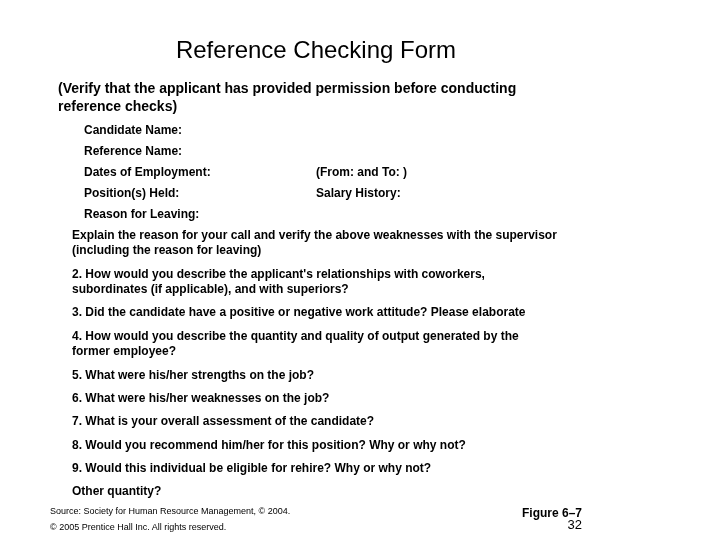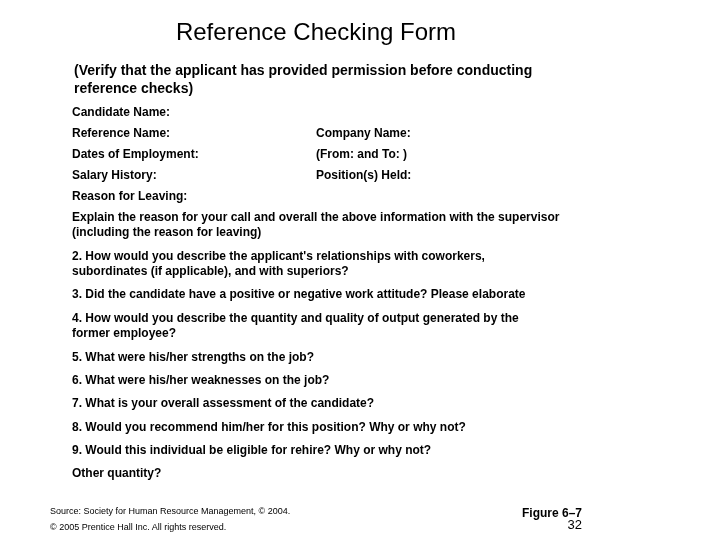--- a/index.html
+++ b/index.html
@@ -9,37 +9,37 @@
     height: 540px;
     background: #ffffff;
     font-family: Arial, Helvetica, sans-serif;
     color: #000;
   }
   .slide {
     position: relative;
     width: 632px;
     height: 540px;
     box-sizing: border-box;
-    padding: 18px 50px 10px 50px;
+    padding: 36px 50px 10px 50px;
   }
   .title {
     text-align: center;
     font-family: Verdana, Arial, sans-serif;
     font-size: 24px;
     font-weight: 400;
     margin: 0 0 16px 0;
   }
   .instruction {
     font-weight: 700;
     font-size: 14px;
-    margin: 0 22px 8px 24px;
+    margin: 0 22px 8px 8px;
     line-height: 1.25;
   }
   .fields {
-    margin: 0 22px;
+    margin: 0 34px;
   }
   .field-row {
     display: flex;
     margin-bottom: 7px;
   }
   .field-row .cell {
     font-weight: 700;
     font-size: 12px;
     flex: 1;
   }
@@ -88,37 +88,36 @@
 
   <h1 class="title">Reference Checking Form</h1>
 
   <p class="instruction">(Verify that the applicant has provided permission before conducting reference checks)</p>
 
   <div class="fields">
     <div class="field-single">Candidate Name:</div>
 
     <div class="field-row">
       <div class="cell">Reference Name:</div>
-      <div class="cell">Company Name:</div>
     </div>
 
     <div class="field-row">
       <div class="cell">Dates of Employment:</div>
       <div class="cell">(From: and To: )</div>
     </div>
 
     <div class="field-row">
+      <div class="cell">Position(s) Held:</div>
       <div class="cell">Salary History:</div>
-      <div class="cell">Position(s) Held:</div>
     </div>
 
     <div class="field-single">Reason for Leaving:</div>
   </div>
 
-  <p class="body-line">Explain the reason for your call and overall the above information with the supervisor (including the reason for leaving)</p>
+  <p class="body-line">Explain the reason for your call and verify the above weaknesses with the supervisor (including the reason for leaving)</p>
 
   <p class="body-line">2. How would you describe the applicant's relationships with coworkers, subordinates (if applicable), and with superiors?</p>
   <p class="body-line">3. Did the candidate have a positive or negative work attitude? Please elaborate</p>
   <p class="body-line">4. How would you describe the quantity and quality of output generated by the former employee?</p>
   <p class="body-line">5. What were his/her strengths on the job?</p>
   <p class="body-line">6. What were his/her weaknesses on the job?</p>
   <p class="body-line">7. What is your overall assessment of the candidate?</p>
   <p class="body-line">8. Would you recommend him/her for this position? Why or why not?</p>
   <p class="body-line">9. Would this individual be eligible for rehire? Why or why not?</p>
 

